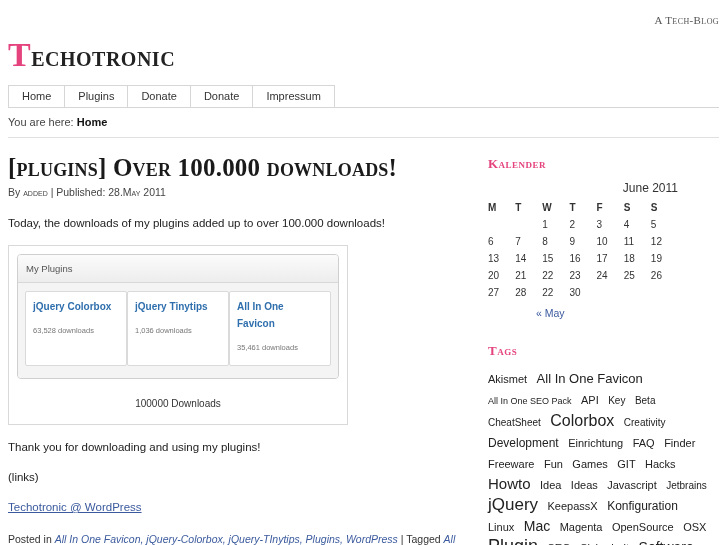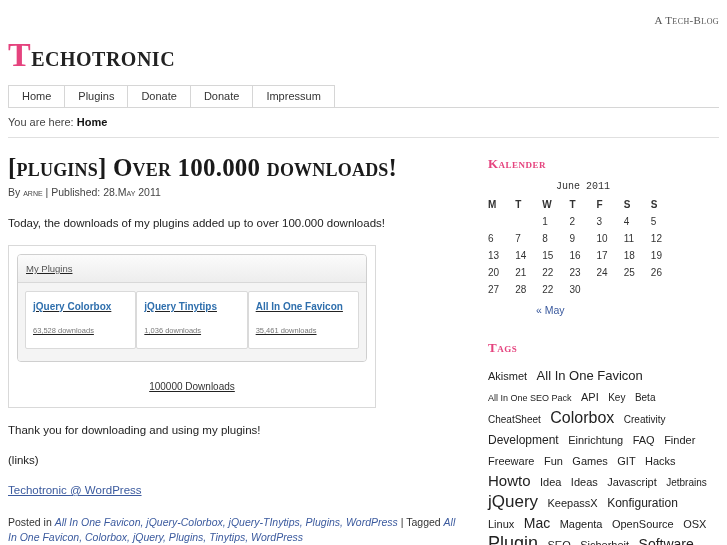--- a/index.html
+++ b/index.html
@@ -113,24 +113,23 @@
     color: #222;
     margin-top: 17px;
   }
   .post-body p { margin: 0 0 13px 0; }
   .post-body a { color: #3b5a9e; text-decoration: underline; }
 
   
   .figure {
     border: 1px solid #d9d9d9;
     background: #fff;
-    width: 368px;
+    width: 340px;
     padding: 8px 8px 6px 8px;
     margin: 6px 0 14px 0;
-    text-decoration: underline;
   }
   .fig-win {
     border: 1px solid #cfcfcf;
     border-radius: 4px;
     background: #f7f7f7;
     overflow: hidden;
   }
   .fig-titlebar {
     background: linear-gradient(#fbfbfb, #ededed);
     border-bottom: 1px solid #d8d8d8;
@@ -192,24 +191,24 @@
     margin: 0 0 9px 0;
   }
   table.cal {
     border-collapse: collapse;
     font-family: "Liberation Sans", sans-serif;
     font-size: 10px;
     color: #333;
     width: 190px;
   }
   table.cal caption {
-    font-family: Liberation Mono, monospace;
-    font-size: 10px;
-    color: #333;
-    text-align: center;
+    font-family: Liberation Sans, sans-serif;
+    font-size: 12px;
+    color: #333;
+    text-align: right;
     padding-bottom: 4px;
     caption-side: top;
   }
   table.cal th {
     font-weight: bold;
     text-align: left;
     padding: 3px 6px 3px 0;
     width: 22px;
   }
   table.cal td {
@@ -266,21 +265,21 @@
 
     <div class="content">
 
       <h2 class="post-title">
         <span>[plugins]</span>
         <span>Over 100.000 downloads!</span>
       </h2>
 
       <div class="post-meta">
         <span>By</span>
-        <span class="small">arne</span>
+        <span class="small">added</span>
         <span>| Published:</span>
         <span class="small">28.May 2011</span>
       </div>
 
       <div class="post-body">
         <p>Today, the downloads of my plugins added up to over 100.000 downloads!</p>
 
         <div class="figure">
           <div class="fig-win">
             <div class="fig-titlebar">My Plugins</div>

